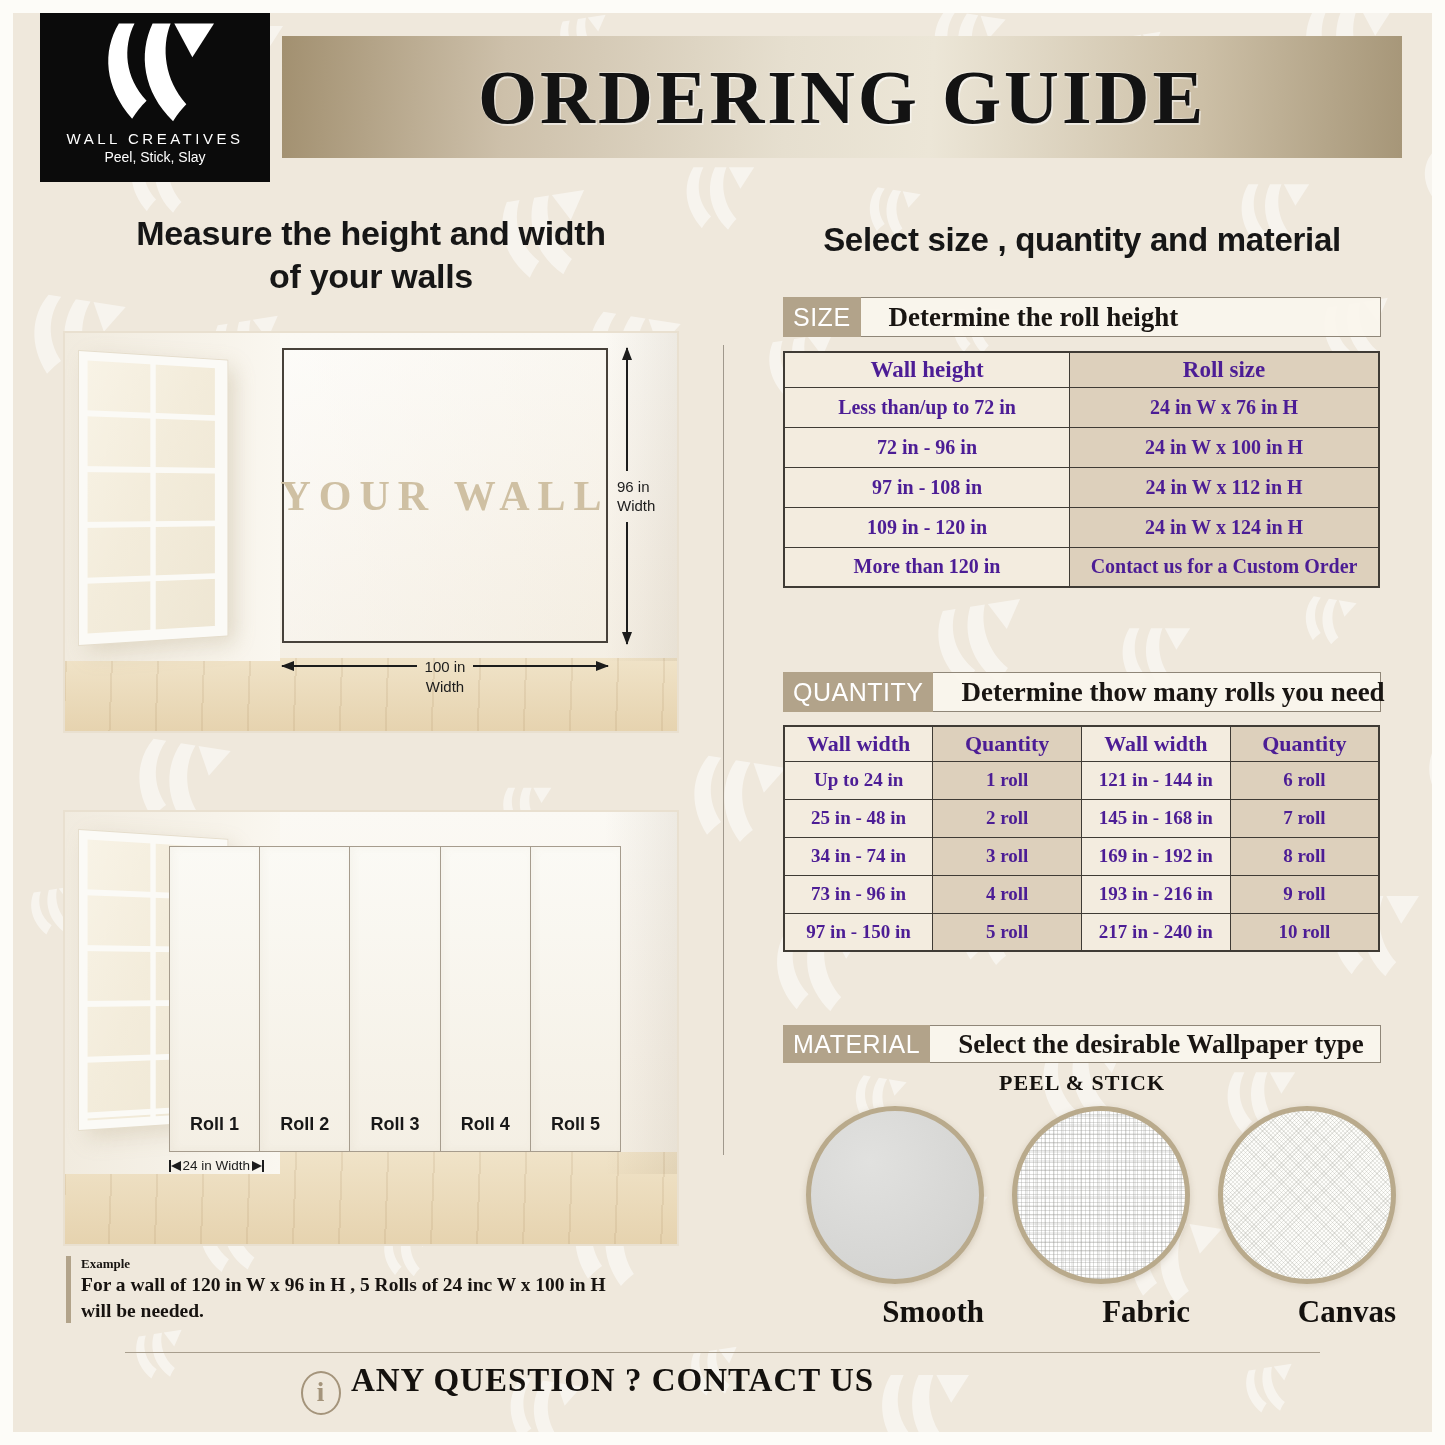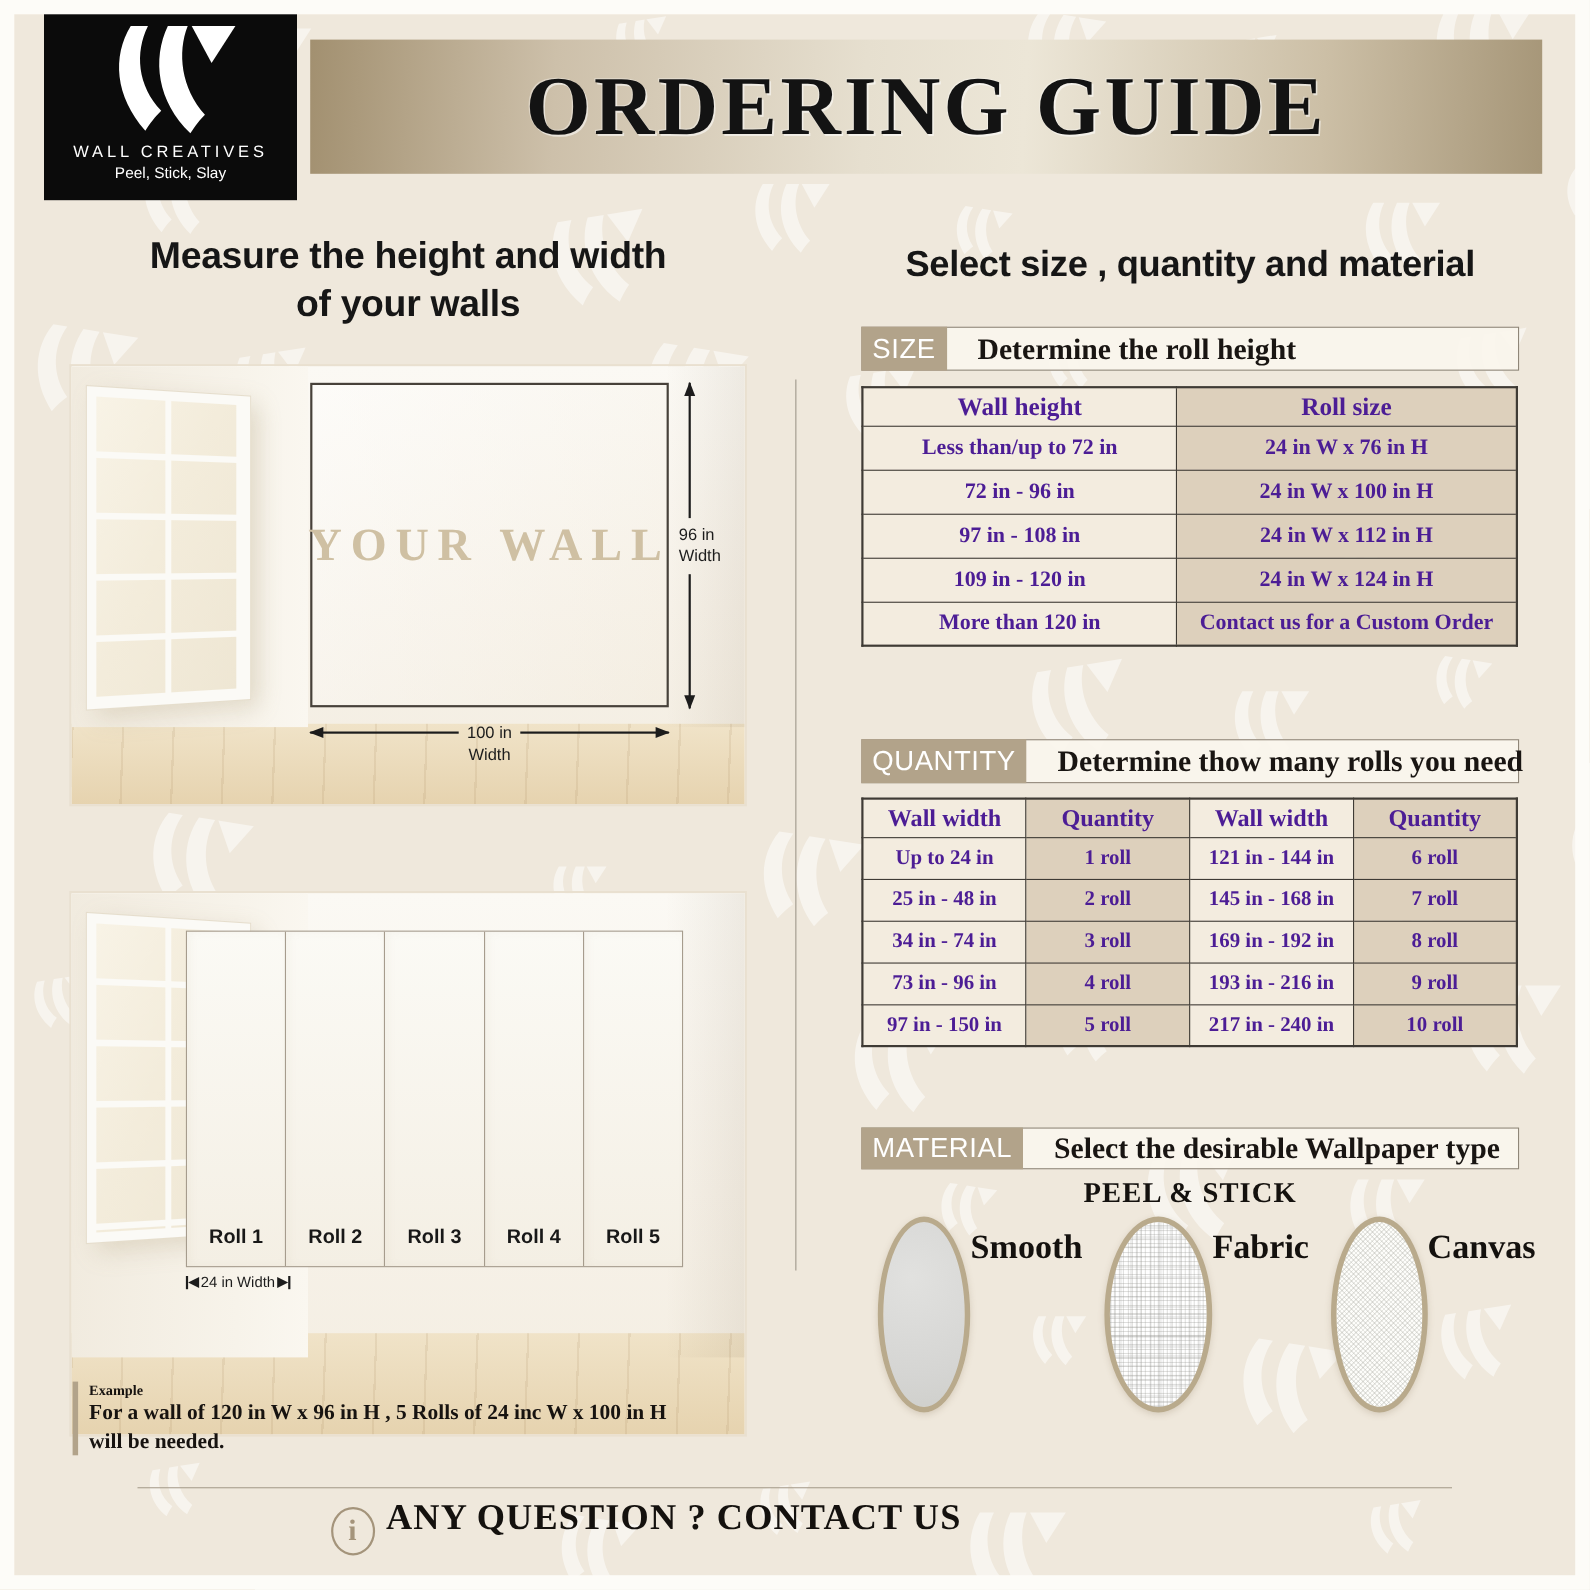--- a/index.html
+++ b/index.html
@@ -33,21 +33,21 @@
   .left-heading{left:65px;top:212px;width:612px;text-align:center;font-family:"Liberation Sans",sans-serif;
     font-weight:700;font-size:34px;line-height:1.26;color:#161616;white-space:pre-line;letter-spacing:-.3px}
   .right-heading{left:752px;top:221px;width:660px;text-align:center;font-family:"Liberation Sans",sans-serif;
     font-weight:700;font-size:33px;color:#161616;white-space:nowrap;letter-spacing:-.3px}
 
   .col-divider{left:723px;top:345px;width:1px;height:810px;background:rgba(95,86,74,.55);z-index:1}
 
   
   .room{background:linear-gradient(180deg,#fbf9f4 0%,#f7f2e9 55%,#f3ede1 100%);overflow:hidden;box-shadow:0 0 0 2px #e9e0d0}
   .room1{left:65px;top:333px;width:612px;height:398px}
-  .room2{left:65px;top:812px;width:612px;height:492px}
+  .room2{left:65px;top:812px;width:612px;height:432px}
   .r-floor{position:absolute;left:0;right:0;bottom:0;
     background:repeating-linear-gradient(92deg,rgba(150,115,70,.12) 0 2px,rgba(0,0,0,0) 2px 46px),
                linear-gradient(180deg,#f0e3c8,#e6d3af)}
   .room1 .r-floor{height:73px}
   .room2 .r-floor{height:92px}
   .r-sidewall{position:absolute;left:0;top:0;bottom:70px;width:215px;
     background:linear-gradient(90deg,#f1ebdf 0%,#f7f3ea 70%,#faf7f0 100%)}
   .r-window{position:absolute;left:14px;top:18px;width:166px;height:294px;background:#fbfaf6;border:9px solid #fbfaf6;
     box-shadow:0 0 0 1px #e5ddcc, 10px 8px 22px rgba(170,150,110,.28);
     transform:perspective(700px) rotateY(17deg);transform-origin:left center}
@@ -112,23 +112,23 @@
   .dtable th{font-size:23px;height:35px}
   .dtable td{font-size:20px;height:40px}
   .dtable th:nth-child(odd),.dtable td:nth-child(odd){background:var(--cream)}
   .dtable th:nth-child(even),.dtable td:nth-child(even){background:var(--tan)}
   .size-table{left:783px;top:351px}
   .size-table th:first-child{width:48%}
   .qty-table{left:783px;top:725px}
   .qty-table th{width:25%;font-size:22px}
   .qty-table td{height:38px;font-size:19px}
 
-  .peel-stick{left:783px;top:1070px;width:598px;text-align:center;font-weight:700;font-size:26px;color:#14110e;letter-spacing:1px}
+  .peel-stick{left:783px;top:1070px;width:598px;text-align:center;font-weight:700;font-size:22px;color:#14110e;letter-spacing:1px}
   .swatches{left:798px;top:1106px;width:598px;display:flex;justify-content:space-between}
-  .swatch{width:186px;display:flex;flex-direction:row;align-items:flex-start}
+  .swatch{width:186px;display:flex;flex-direction:column;align-items:flex-end}
   .circle{width:178px;height:178px;border-radius:50%;border:5px solid #b9aa8c;box-shadow:0 2px 6px rgba(140,120,90,.25)}
   .tex-smooth{background:radial-gradient(circle at 35% 30%,#e1e1df,#d5d5d3 70%,#cfcfcb)}
   .tex-fabric{background-color:#fff;
     background-image:repeating-linear-gradient(0deg,rgba(145,145,140,.30) 0 1px,rgba(0,0,0,0) 1px 4px),
                      repeating-linear-gradient(90deg,rgba(145,145,140,.30) 0 1px,rgba(0,0,0,0) 1px 4px),
                      repeating-linear-gradient(0deg,rgba(120,120,115,.12) 0 2px,rgba(0,0,0,0) 2px 9px),
                      repeating-linear-gradient(90deg,rgba(120,120,115,.12) 0 2px,rgba(0,0,0,0) 2px 9px)}
   .tex-canvas{background-color:#fdfdfa;
     background-image:repeating-linear-gradient(45deg,rgba(150,150,140,.22) 0 1px,rgba(0,0,0,0) 1px 3px),
                      repeating-linear-gradient(-45deg,rgba(150,150,140,.22) 0 1px,rgba(0,0,0,0) 1px 3px)}

